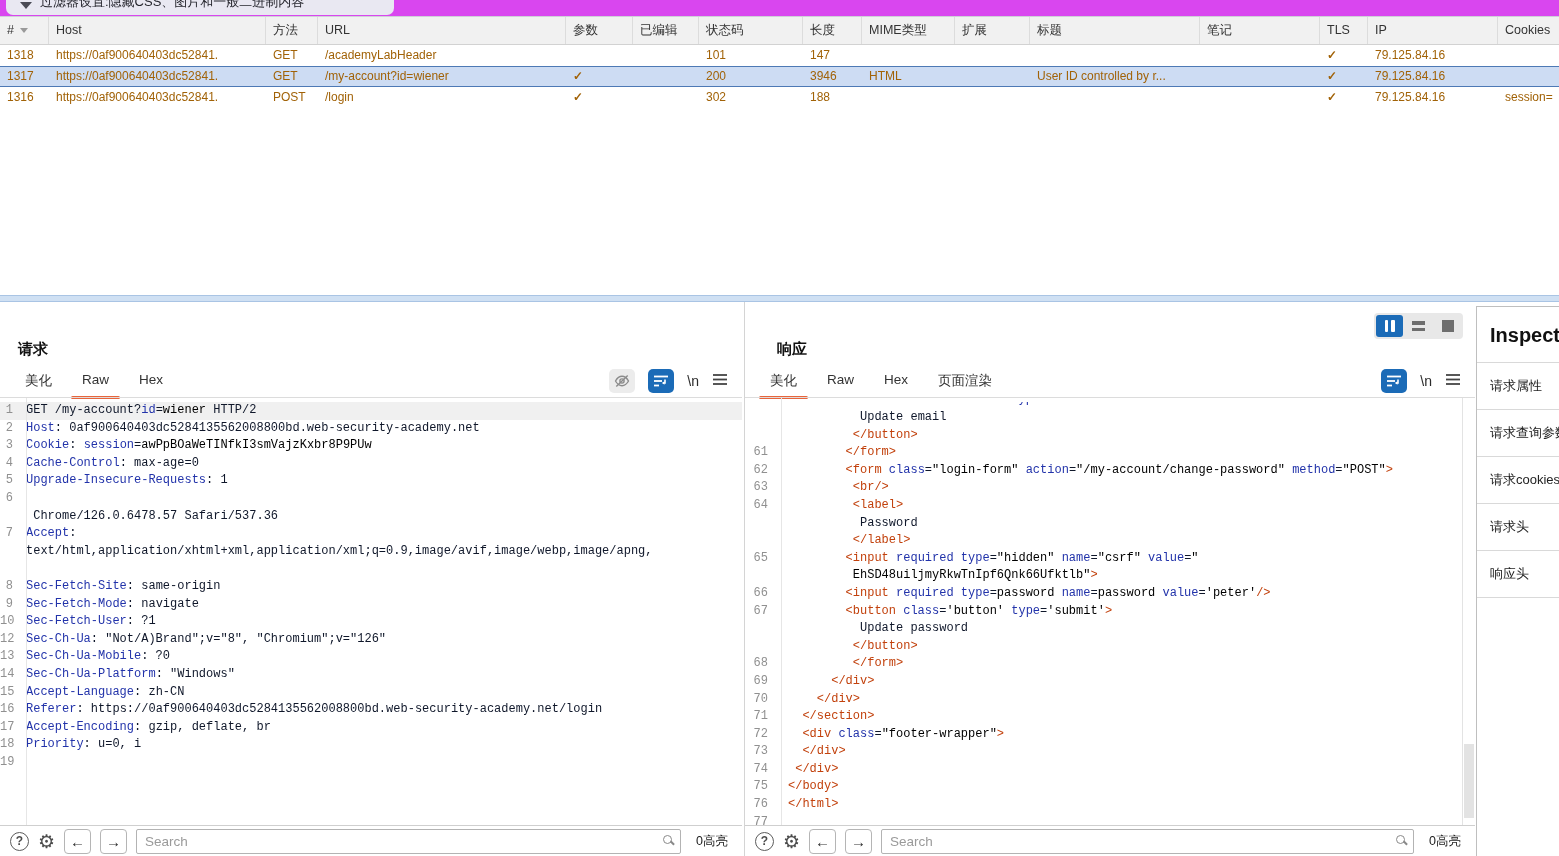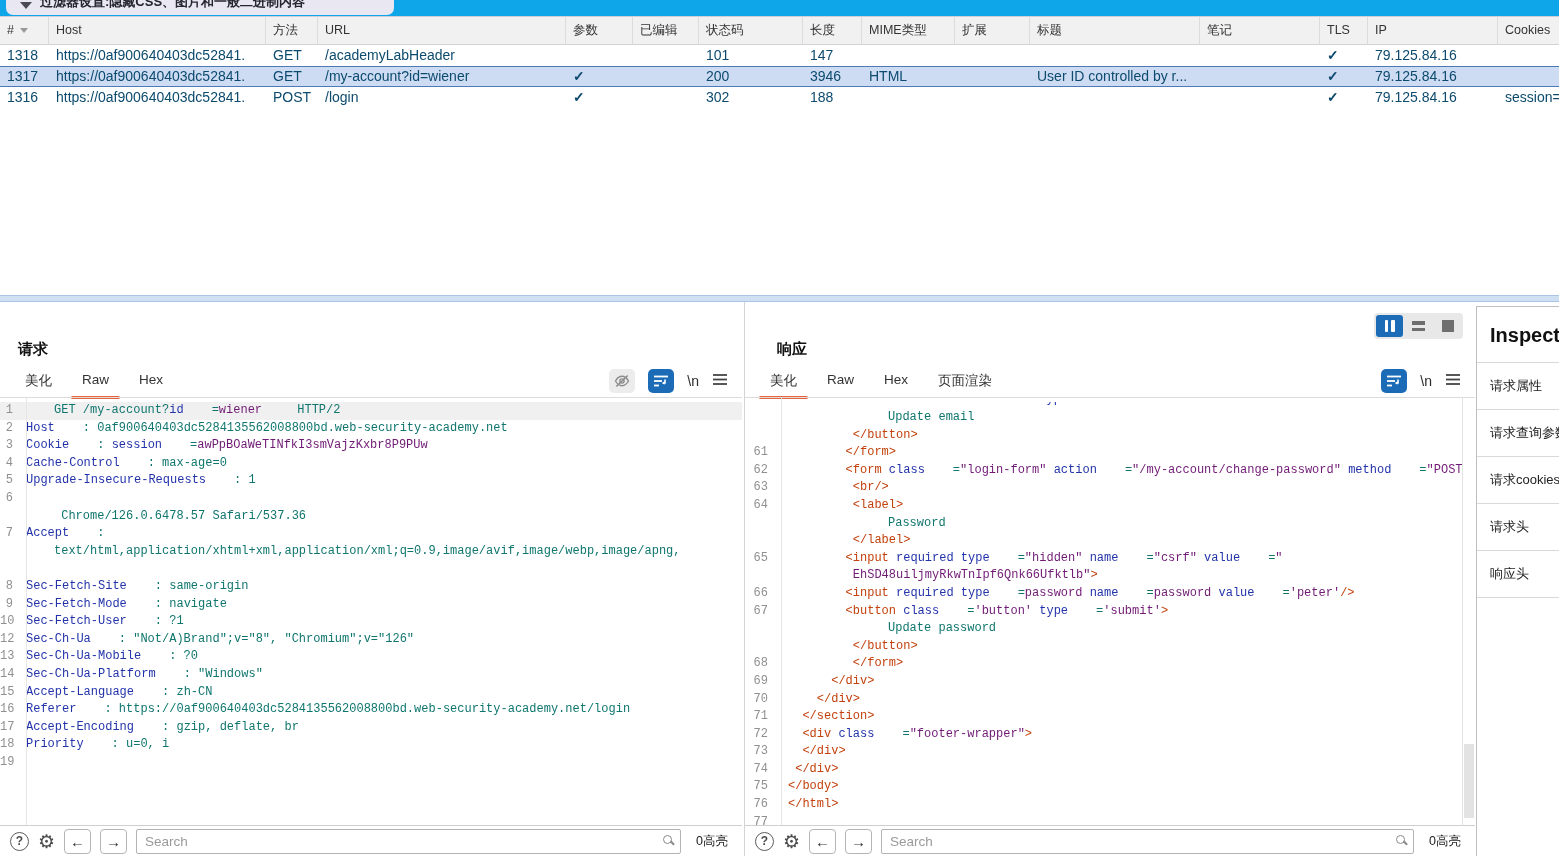--- a/index.html
+++ b/index.html
@@ -1,38 +1,38 @@
 <!DOCTYPE html>
 <html><head>
 <meta charset="utf-8">
 <style>
   * { margin:0; padding:0; box-sizing:border-box; }
   html,body { background:#fff; }
   .app { position:relative; width:1559px; height:856px; overflow:hidden;
          font-family:"Liberation Sans", sans-serif; color:#1a1a1a; background:#fff; }
 
   
-  .filter-bar { position:absolute; left:0; top:0; width:1559px; height:24px; background:#0ea5e9; overflow:hidden;font-weight:bold; }
+  .filter-bar { position:absolute; left:0; top:0; width:1559px; height:24px; background:#d946ef; overflow:hidden; }
   .filter-capsule { position:absolute; left:6px; top:-11px; width:388px; height:26px;
                     background:#e9e8f2; border-radius:7px; }
   .funnel { position:absolute; left:14px; top:13px; width:0; height:0;
             border-left:6px solid transparent; border-right:6px solid transparent; border-top:7px solid #4a4a55; }
   .filter-text { position:absolute; left:34px; top:4px; font-size:13px; color:#26262e; white-space:nowrap; }
 
   
   .history { position:absolute; left:0; top:16px; width:1559px; border-top:1px solid #cfcfd8; }
   .grid { display:grid; grid-template-columns:49px 217px 52px 248px 67px 66px 104px 59px 93px 75px 170px 120px 48px 130px 1fr; }
   .t-head { height:28px; background:#f1f1f1; border-bottom:1px solid #d2d2d2; }
   .th { font-size:12.5px; color:#333; line-height:27px; padding-left:7px; border-right:1px solid #dcdcdc;
         overflow:hidden; white-space:nowrap; position:relative; }
   .th:last-child { border-right:none; }
   .sort { display:inline-block; margin-left:6px; width:0; height:0; vertical-align:middle;
           border-left:4px solid transparent; border-right:4px solid transparent; border-top:5px solid #9a9a9a; }
   .tr { height:21px; background:#fff; }
-  .td { font-size:14px; color:#0c4a6e; line-height:21px; padding-left:7px; overflow:hidden; white-space:nowrap; }
+  .td { font-size:12px; color:#a16207; line-height:21px; padding-left:7px; overflow:hidden; white-space:nowrap; }
   .td.ck { font-weight:bold; }
   .tr.sel { background:#cddcf3; box-shadow:inset 0 1px 0 #4d79b5, inset 0 -1px 0 #4d79b5; }
 
   
   .h-split { position:absolute; left:0; top:295px; width:1559px; height:7px; background:#cfe0f3;
              border-top:1px solid #a9c4e4; border-bottom:1px solid #a9c4e4; }
   .v-split { position:absolute; left:742px; top:302px; width:3px; height:554px; background:#fff; border-right:1px solid #d4d4d4; }
 
   
   .panel { position:absolute; top:302px; height:554px; background:#fff; }
@@ -66,22 +66,22 @@
   .panel.resp .code { right:13px; }
   .gutter-line { position:absolute; top:0; bottom:0; border-left:1px solid #e6e6e6; }
   .req .gutter-line { left:26px; } .resp .gutter-line { left:36px; }
   .cl { display:flex; height:17.6px; }
   .cl.hl { background:#f0f0f0; }
   .cl.clip { height:7px; overflow:hidden; align-items:flex-end; }
   .ln { flex:0 0 auto; text-align:right; color:#909090; }
   .req .ln { width:20px; padding-right:7px; } .resp .ln { width:30px; padding-right:7px; }
   .ct { white-space:pre; padding-left:6px; }
   .resp .ct { padding-left:13px; }
-  .tk-p { color:#0f766e;margin-left:28px; } .tk-h { color:#2233aa; } .tk-a { color:#2233aa; }
-  .tk-v { color:#701a75; } .tk-t { color:#c2410c; }
+  .tk-p { color:#0f172a; } .tk-h { color:#2233aa; } .tk-a { color:#2233aa; }
+  .tk-v { color:#000000; } .tk-t { color:#c2410c; }
 
   
   .v-scroll { position:absolute; right:0; top:96px; bottom:31px; width:13px; border-left:1px solid #e3e3e3; background:#fff; }
   .v-thumb { position:absolute; left:1px; right:1px; bottom:7px; height:74px; background:#e3e3e3; }
 
   
   .searchbar { position:absolute; left:0; right:0; bottom:0; height:31px; border-top:1px solid #cfcfcf;
                display:flex; align-items:center; padding:0 10px; gap:9px; background:#fff; }
   .sb-help { width:19px; height:19px; border:1.6px solid #5c5c5c; border-radius:50%; color:#4c4c4c;
              font-size:12px; font-weight:bold; text-align:center; line-height:16px; flex:0 0 auto; }

